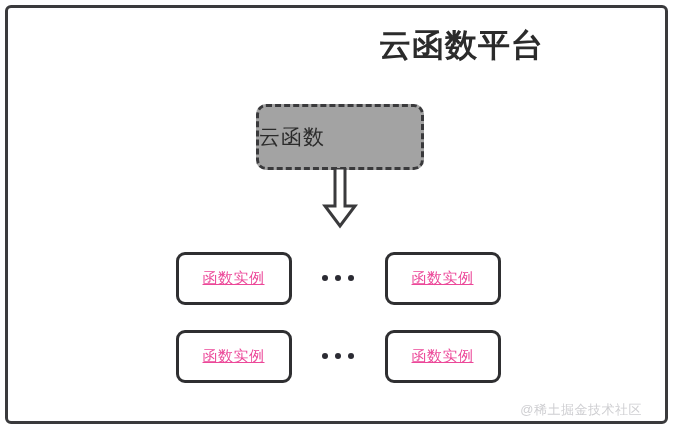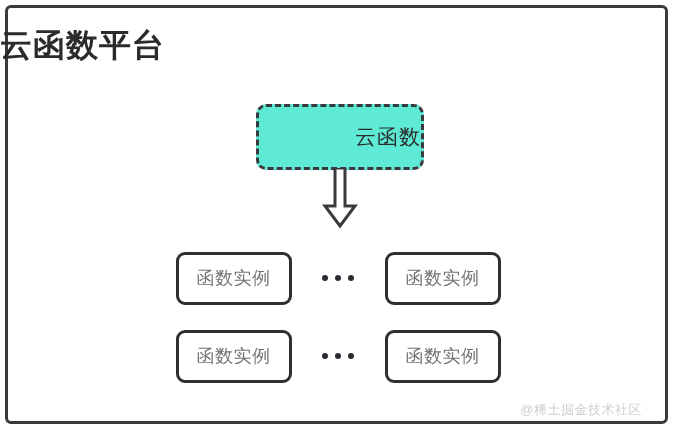--- a/index.html
+++ b/index.html
@@ -35,43 +35,43 @@
     border-radius: 6px;
     background: #ffffff;
   }
 
   
   .platform-title {
     position: absolute;
     left: 0;
     top: 25px;
     width: 544px;
-    text-align: left;
+    text-align: right;
     font-size: 32px;
     font-weight: bold;
     letter-spacing: 1px;
     line-height: 40px;
     color: #2b2b2b;
     white-space: nowrap;
   }
 
   
   .cloud-function-node {
     position: absolute;
     left: 256px;
     top: 104px;
     width: 168px;
     height: 66px;
     box-sizing: border-box;
     border: 3px dashed #3a3a3c;
     border-radius: 10px;
-    background: #5eead4;
-    display: flex;
-    align-items: center;
-    justify-content: flex-end;
+    background: #a3a3a3;
+    display: flex;
+    align-items: center;
+    justify-content: flex-start;
   }
   .cloud-function-node .node-label {
     font-size: 21px;
     line-height: 24px;
     color: #2b2b2b;
     letter-spacing: 1px;
     white-space: nowrap;
   }
 
   
@@ -102,25 +102,26 @@
     box-sizing: border-box;
     border: 3px solid #2f2f31;
     border-radius: 9px;
     background: #ffffff;
     display: flex;
     align-items: center;
     justify-content: center;
     flex: 0 0 auto;
   }
   .instance-box .box-label {
-    font-size: 18px;
+    font-size: 15px;
     line-height: 20px;
-    color: #737373;
+    color: #ec4899;
     letter-spacing: 0.5px;
     white-space: nowrap;
+    text-decoration: underline;
   }
 
   .ellipsis-gap {
     width: 93px;
     height: 53px;
     display: flex;
     align-items: center;
     justify-content: center;
     flex: 0 0 auto;
   }

